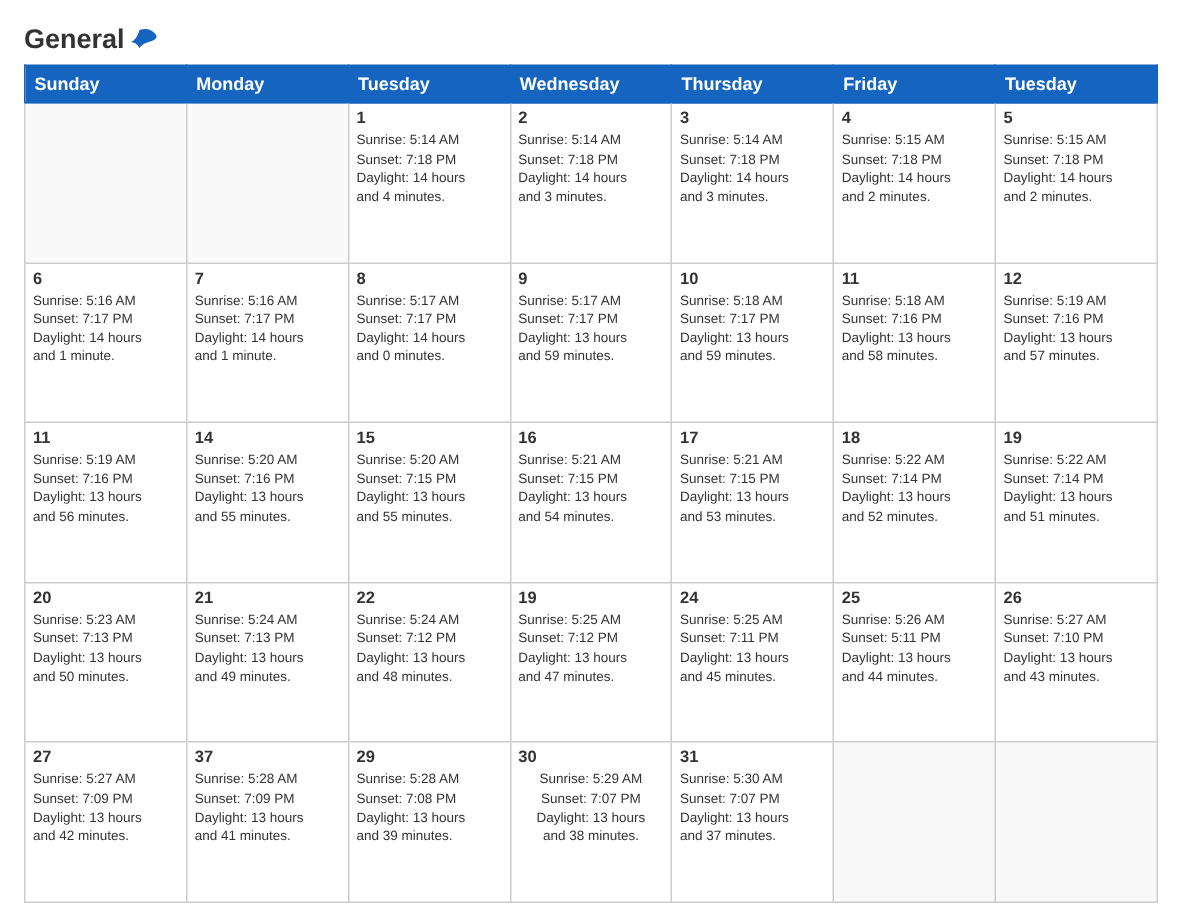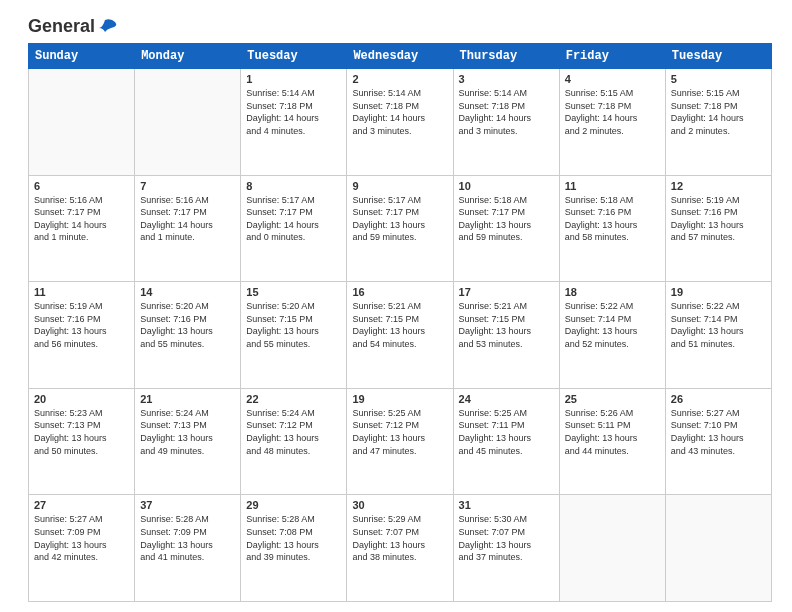--- a/index.html
+++ b/index.html
@@ -6,21 +6,21 @@
     body {
       font-family: Arial, sans-serif;
       background: #fff;
       width: 792px;
       height: 612px;
       overflow: hidden;
     }
     .page {
       width: 792px;
       height: 612px;
-      padding: 16px 20px 10px 28px;
+      padding: 16px 20px 10px 16px;
       display: flex;
       flex-direction: column;
     }
     .header {
       display: flex;
       justify-content: space-between;
       align-items: flex-start;
       margin-bottom: 10px;
     }
     .logo {
@@ -50,21 +50,20 @@
       table-layout: fixed;
     }
     .calendar th {
       background-color: #1565c0;
       color: #fff;
       text-align: left;
       padding: 5px 6px;
       font-size: 12px;
       font-weight: bold;
       border: 1px solid #1565c0;
-      font-family: Liberation Mono, monospace;
     }
     .calendar td {
       vertical-align: top;
       padding: 4px 5px;
       border: 1px solid #ccc;
       font-size: 9.5px;
       color: #333;
       height: 88px;
     }
     .calendar td.empty {
@@ -326,21 +325,21 @@
           </td>
           <td>
             <span class="day-number">29</span>
             <div class="day-info" style="white-space: pre-line;">Sunrise: 5:28 AM
 Sunset: 7:08 PM
 Daylight: 13 hours
 and 39 minutes.</div>
           </td>
           <td>
             <span class="day-number">30</span>
-            <div class="day-info" style="white-space: pre-line;">Sunrise: 5:29 AM
+            <div class="day-info" style="white-space: pre-line; text-align: center;">Sunrise: 5:29 AM
 Sunset: 7:07 PM
 Daylight: 13 hours
 and 38 minutes.</div>
           </td>
           <td>
             <span class="day-number">31</span>
             <div class="day-info" style="white-space: pre-line;">Sunrise: 5:30 AM
 Sunset: 7:07 PM
 Daylight: 13 hours
 and 37 minutes.</div>

